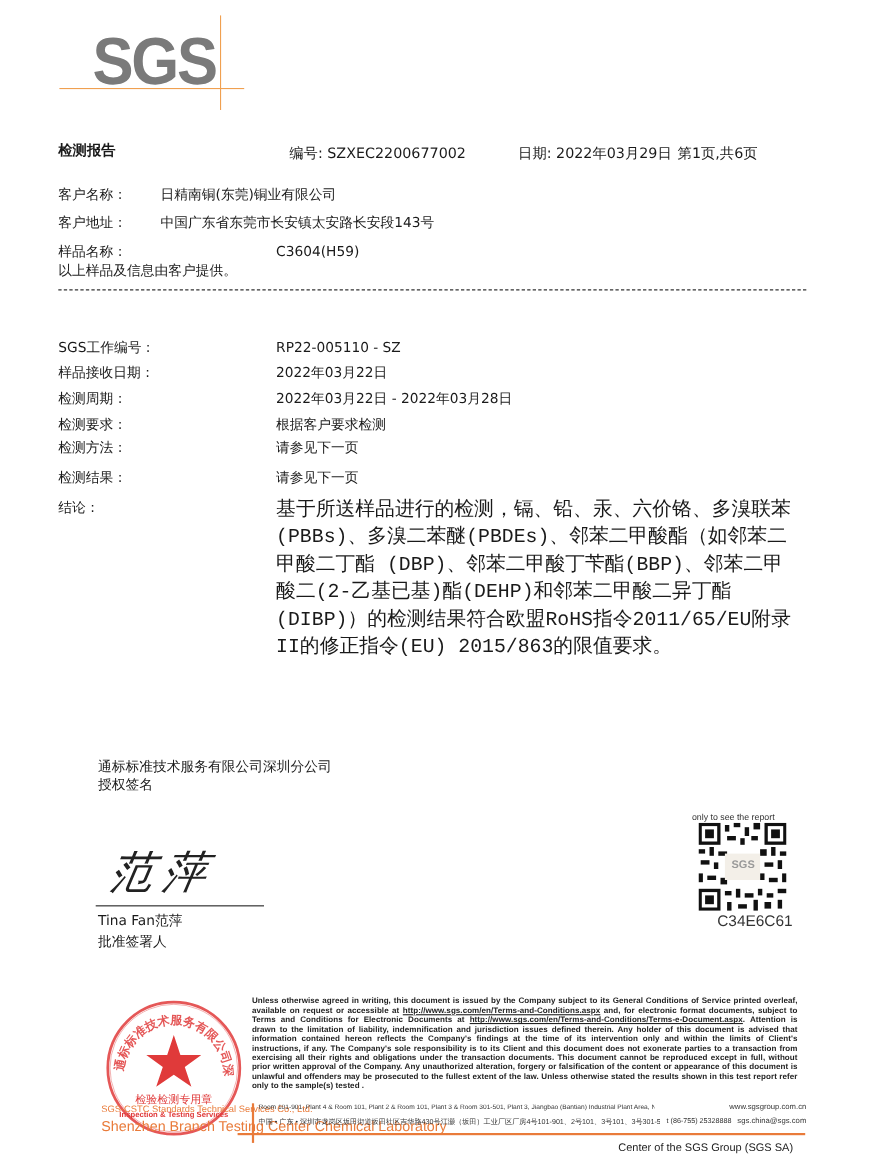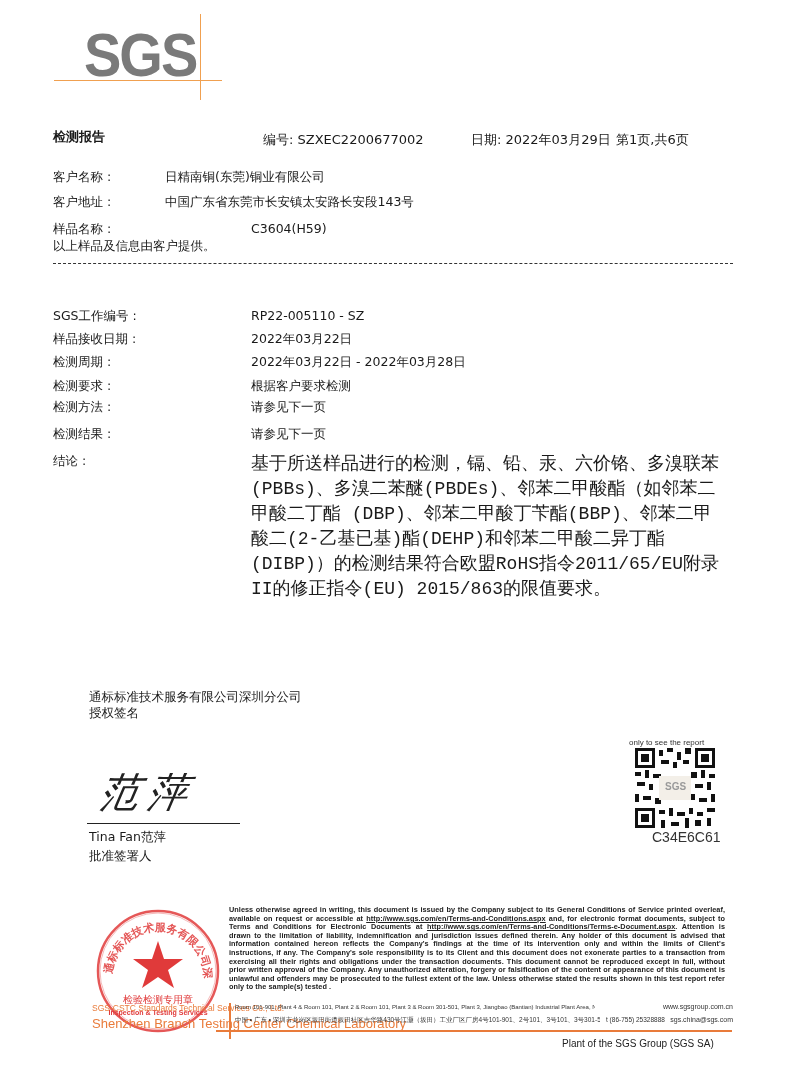--- a/index.html
+++ b/index.html
@@ -17,21 +17,21 @@
 
     
     .title { left: 53px; top: 128px; font-size: 13px; font-weight: bold; font-family: "DejaVu Sans", sans-serif; }
     .hdr { top: 131px; font-size: 13px; font-family: "DejaVu Sans", sans-serif; }
     .hdr-num { left: 263px; }
     .hdr-date { left: 471px; }
     .hdr-page { left: 616px; }
 
     .row { font-size: 12.5px; font-family: "DejaVu Sans", sans-serif; white-space: nowrap; }
     .lbl { left: 53px; }
-    .val1 { left: 146px; margin-left: 19px; }
+    .val1 { left: 146px; }
     .val2 { left: 251px; }
     .val-c { left: 251px; }
 
     .dash { left: 53px; top: 263px; width: 680px; height: 0; border-top: 1px dashed #333; }
 
     .conclusion { left: 251px; top: 452px; width: 470px; font-size: 18px; line-height: 25px;
                   font-family: Liberation Mono, monospace; }
 
     .sig-line { left: 87px; top: 823px; width: 153px; height: 1px; background: #222; }
     .signature { left: 100px; top: 765px; font-size: 40px; font-family: "DejaVu Serif", serif;
@@ -187,13 +187,13 @@
 
 <div class="abs addr-bar">
   <div class="addr-line" style="top:1px; width:360px; overflow:hidden;">Room 101-901, Plant 4 &amp; Room 101, Plant 2 &amp; Room 101, Plant 3 &amp; Room 301-501, Plant 3, Jiangbao (Bantian) Industrial Plant Area, No. 430, Jihua Road, Bantian Community, Bantian Street, Longgang District, Shenzhen, Guangdong, China 518129</div>
   <div class="web1">www.sgsgroup.com.cn</div>
   <div class="addr-line" style="top:13px; width:365px; overflow:hidden; font-size:6.5px;">中国 • 广东 • 深圳市龙岗区坂田街道坂田社区吉华路430号江灏（坂田）工业厂区厂房4号101-901、2号101、3号101、3号301-501 邮编:518129</div>
   <div class="tel">t (86-755) 25328888</div>
   <div class="web2">sgs.china@sgs.com</div>
 </div>
 <div class="abs addr-bottom"></div>
 <div class="abs addr-tick"></div>
-<div class="abs member">Plant of the SGS Group (SGS SA)</div>
+<div class="abs member">Center of the SGS Group (SGS SA)</div>
 
 </body></html>

